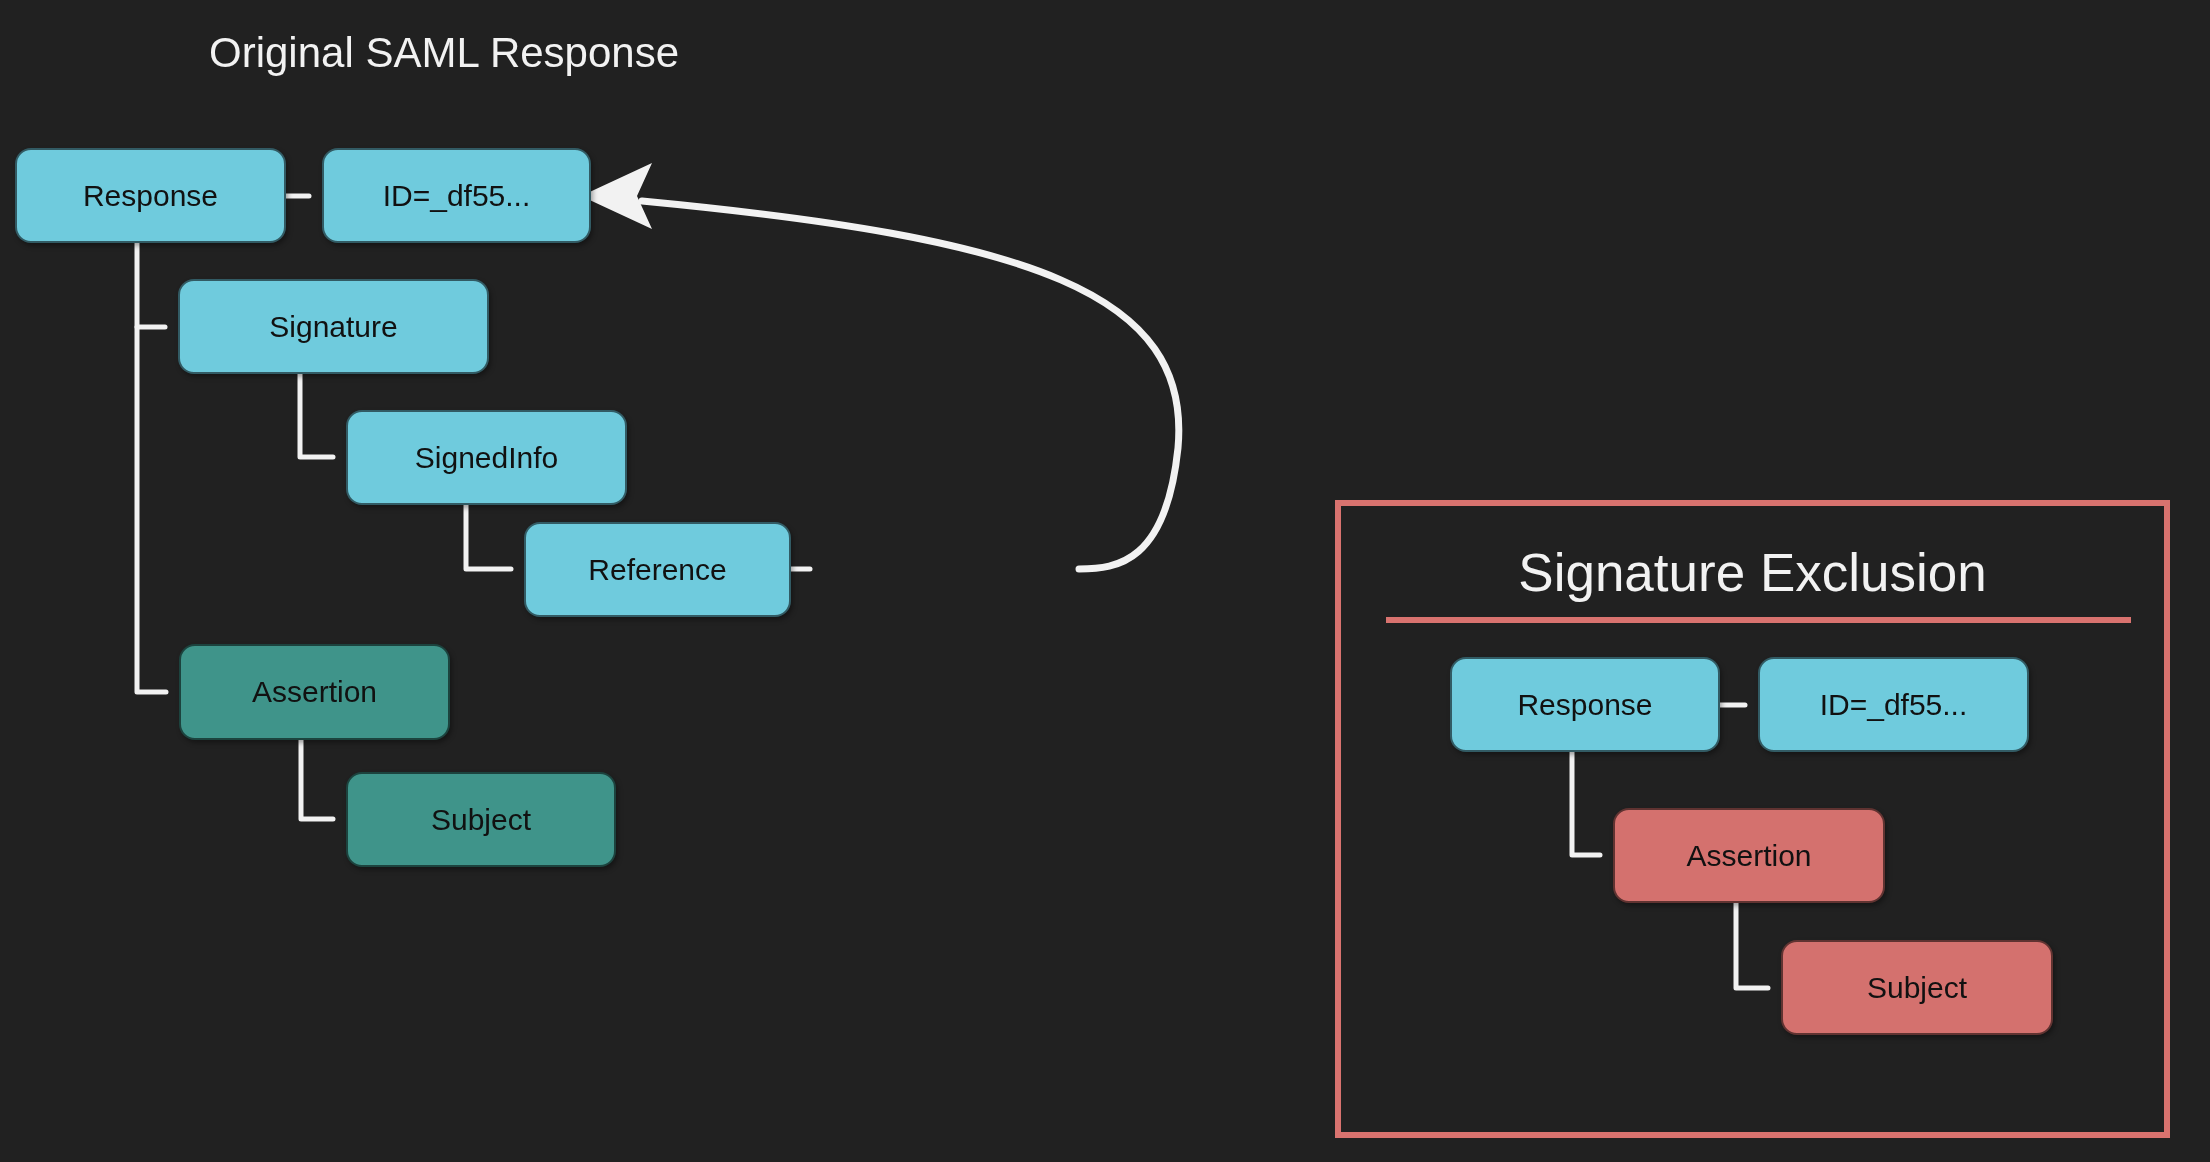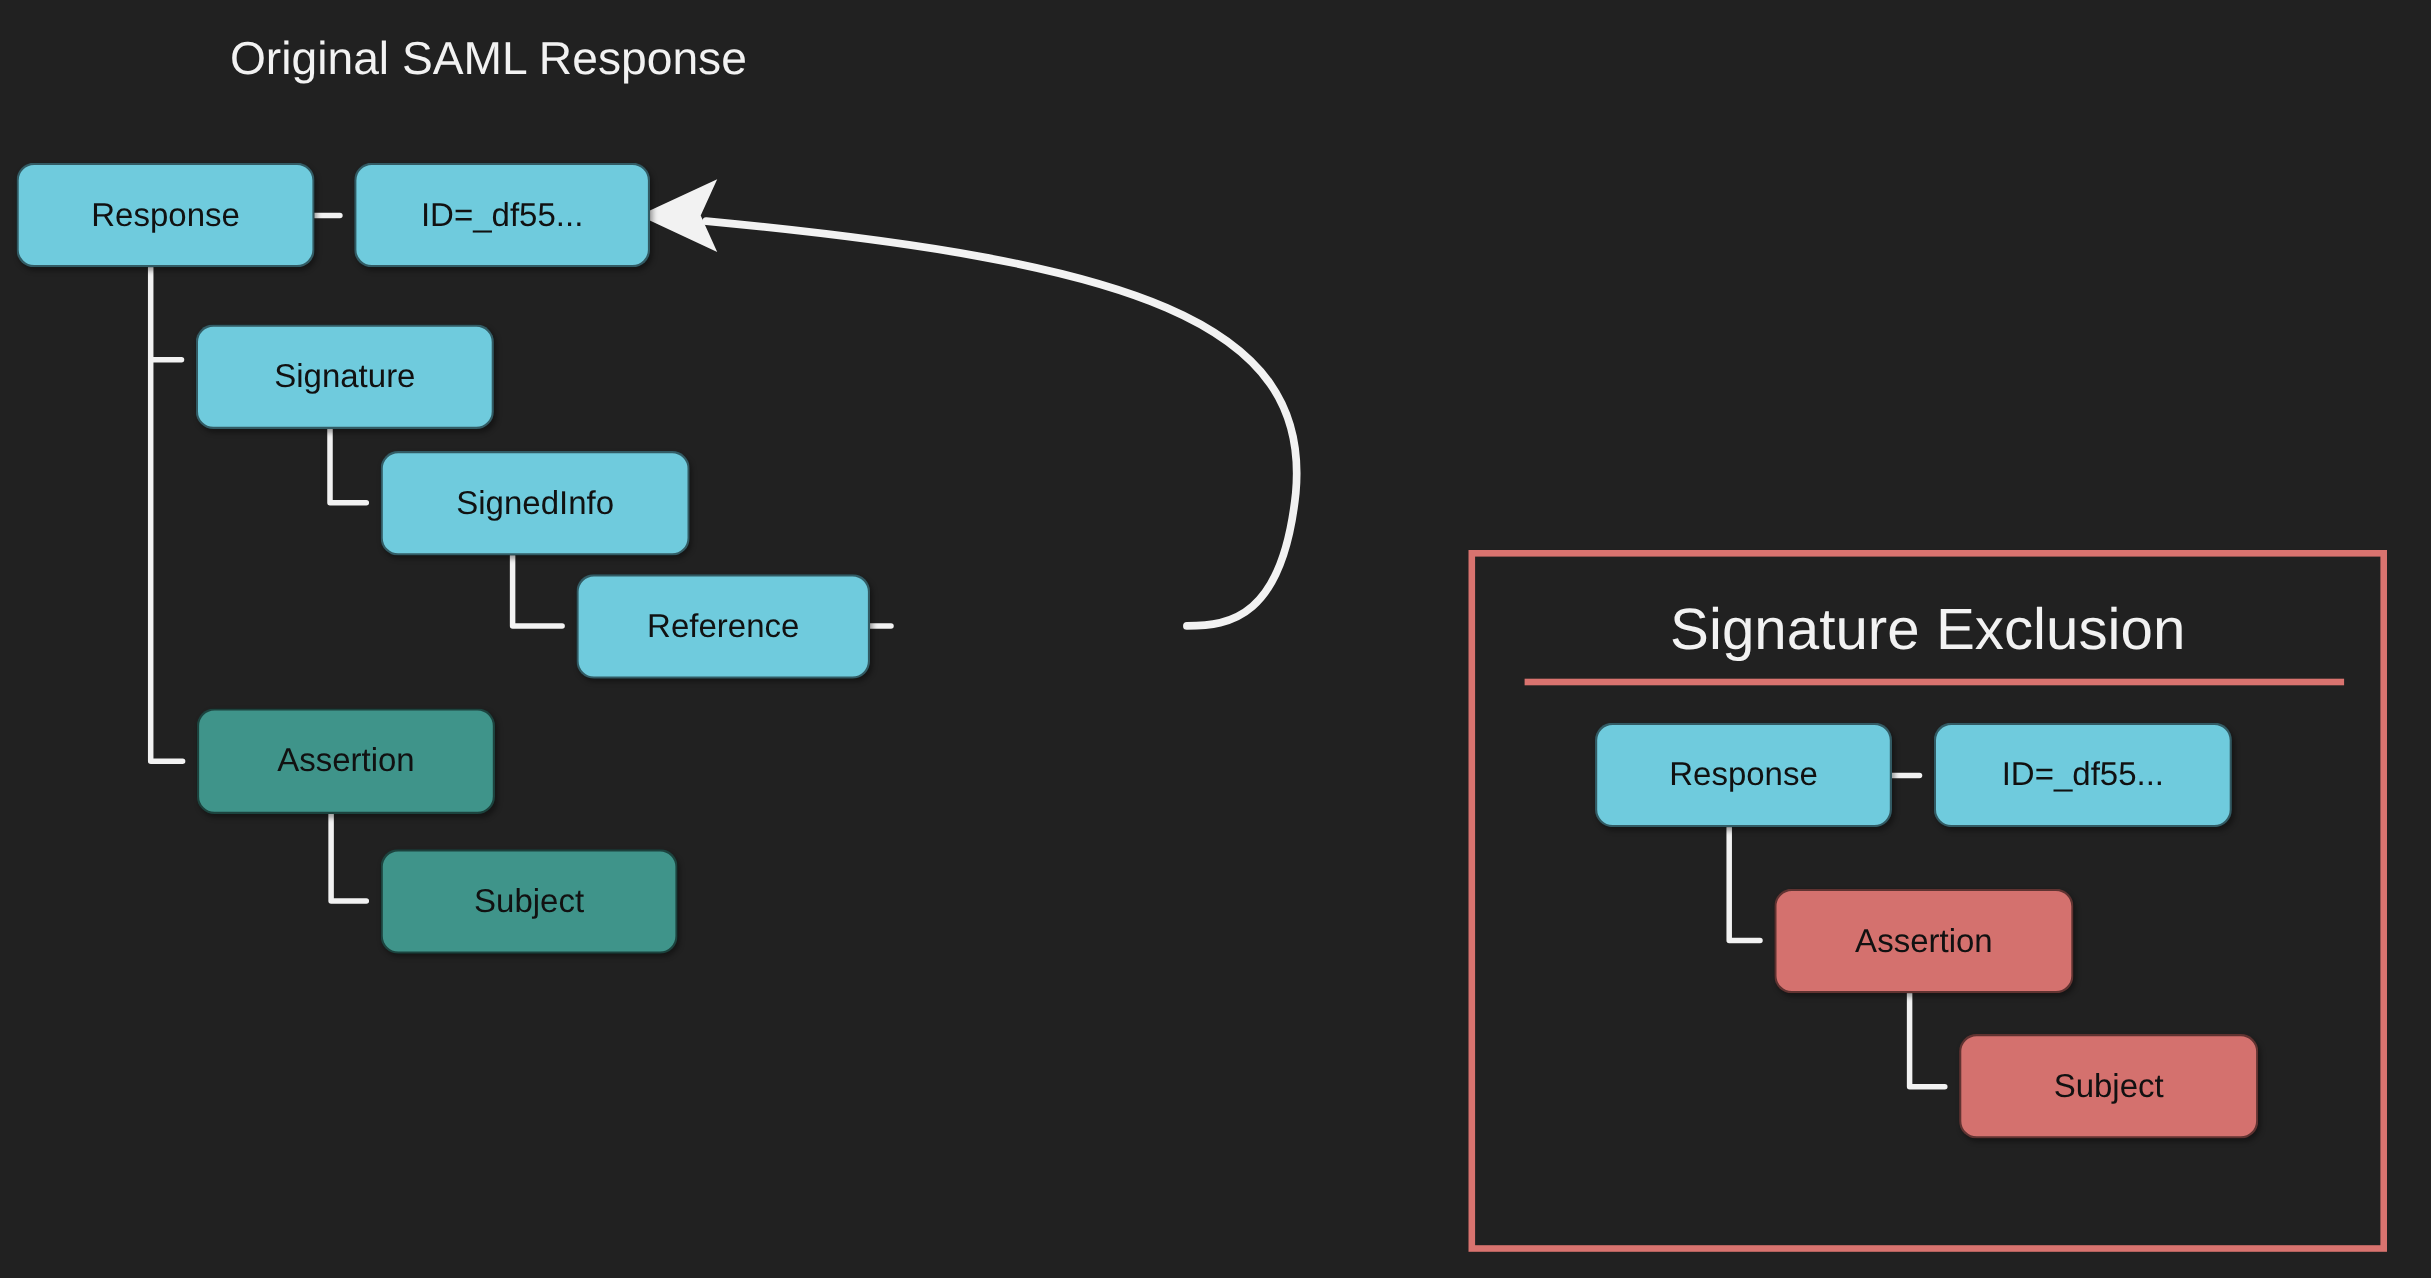--- a/index.html
+++ b/index.html
@@ -29,21 +29,21 @@
     white-space:nowrap;
     margin-left:13px;
   }
   .cyan{background:var(--cyan,#6fcbdd);}
   .green{background:var(--green,#3f948a);}
   .red{background:var(--red,#d4716e);}
 
   
   #n-response  {left:2px;   top:148px; width:271px;}
   #n-id        {left:309px; top:148px; width:269px;}
-  #n-signature {left:165px; top:295px; width:271px;}
+  #n-signature {left:165px; top:279px; width:311px;}
   #n-signedinfo{left:333px; top:410px; width:281px;}
   #n-reference {left:511px; top:522px; width:267px;text-align:right;}
   #n-uri       {left:810px; top:522px; width:269px;}
   #n-assertion {left:166px; top:644px; width:271px; height:96px;}
   #n-subject   {left:333px; top:772px; width:270px;}
 
   
   #exclusion-panel{
     position:absolute;left:1335px;top:500px;
     width:835px;height:638px;

